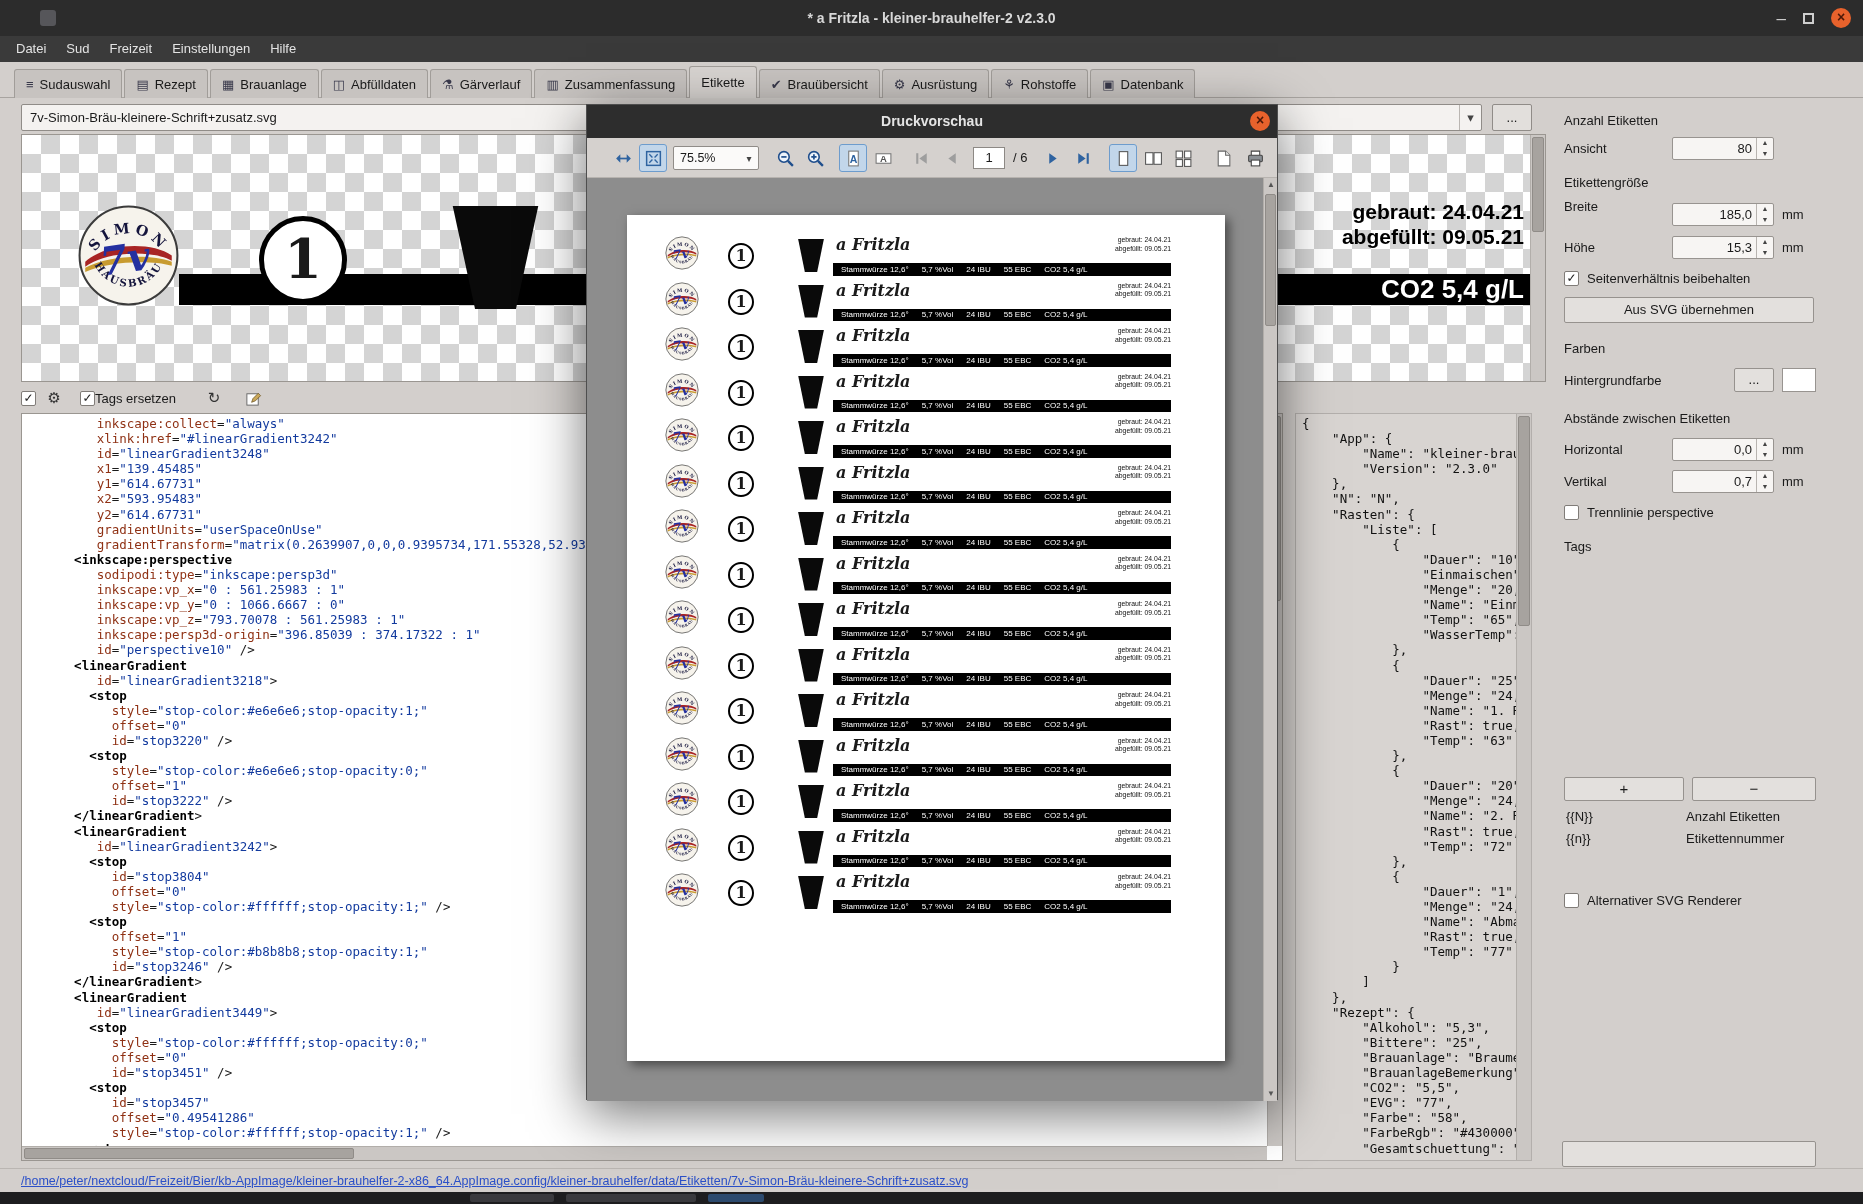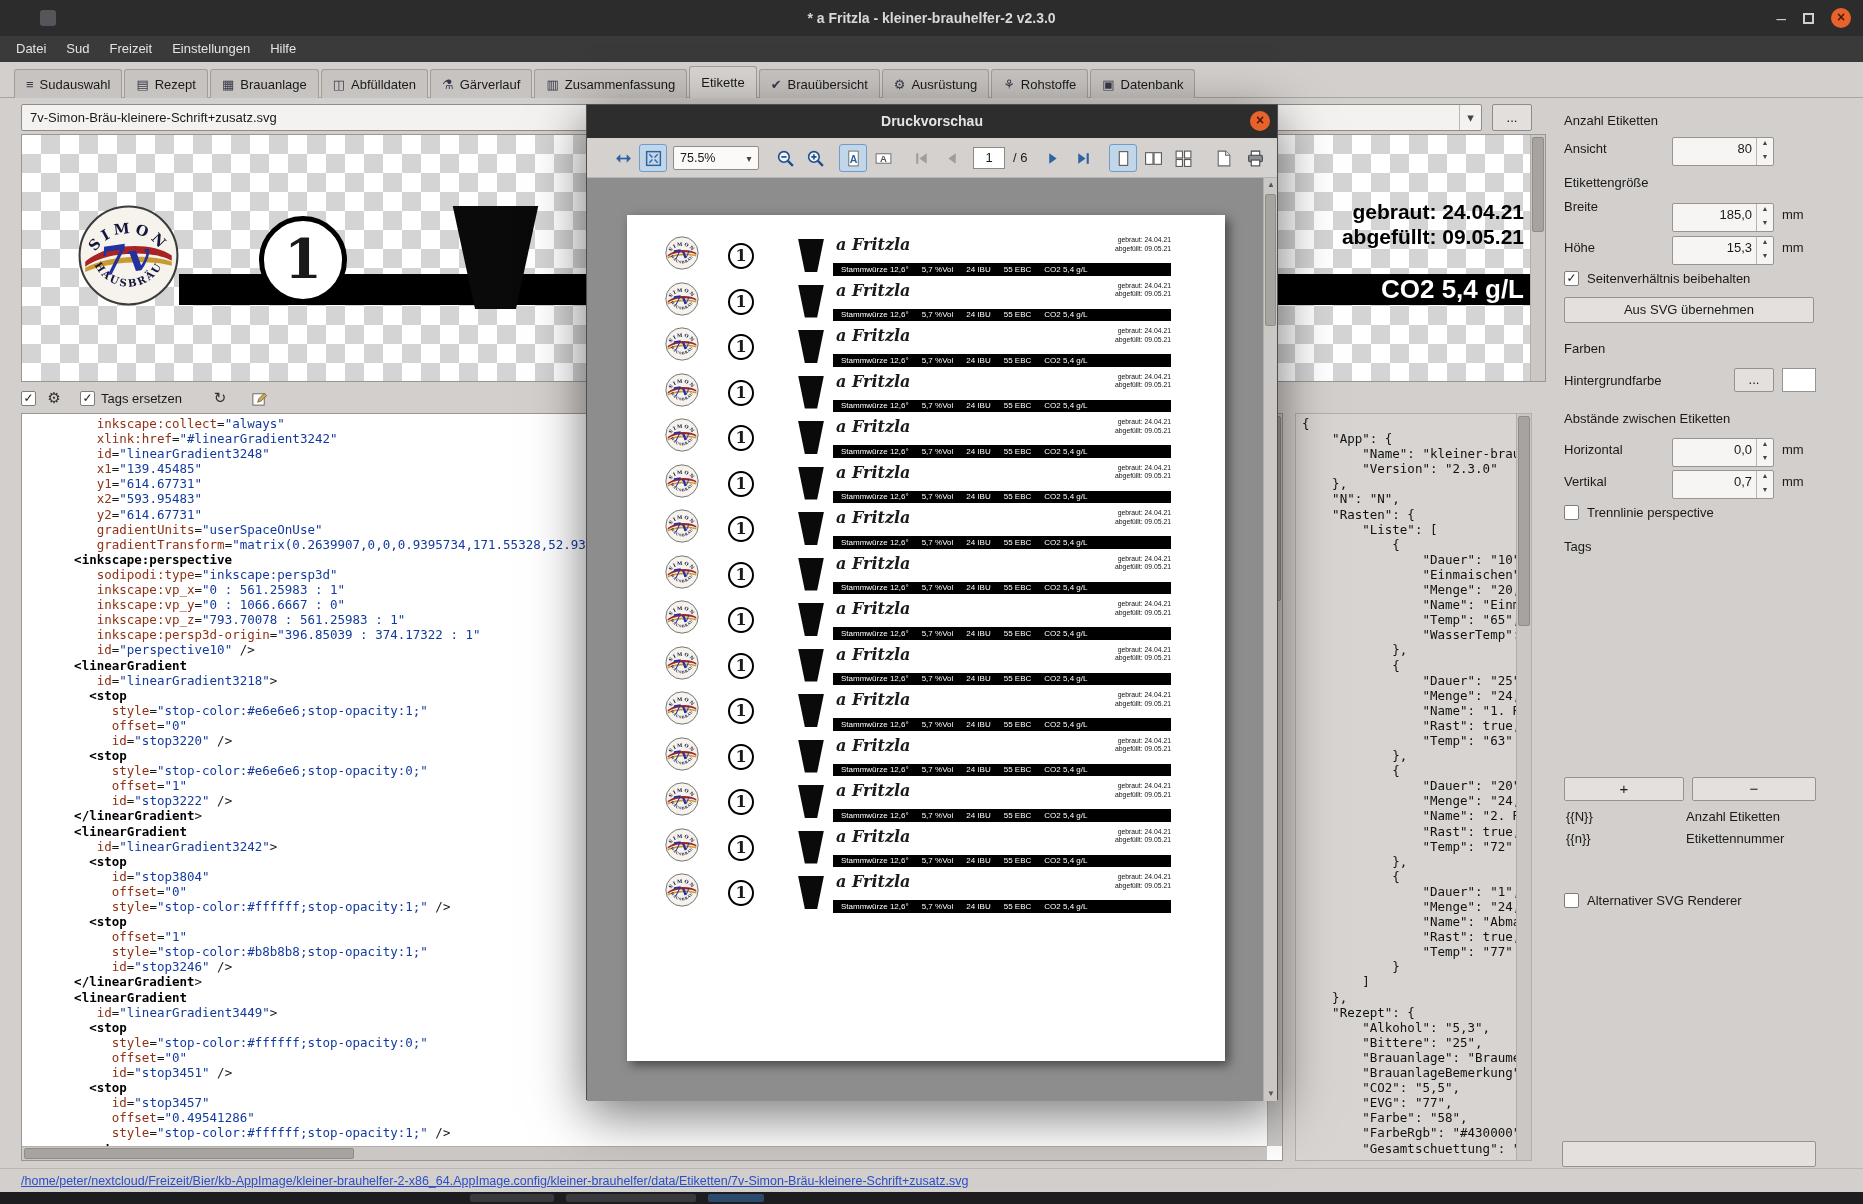--- a/index.html
+++ b/index.html
@@ -53,21 +53,21 @@
 #editor-code{position:absolute;left:0;top:2px;right:15px;bottom:14px;overflow:hidden;padding-left:22px;font:12.5px/15.1px "DejaVu Sans Mono",monospace}
 .cl{white-space:pre}
 .a{color:#8f3114}.v{color:#123a9e}.t{color:#000000;font-weight:bold}
 
 #jsonpanel{position:absolute;left:1295px;top:413px;width:237px;height:748px;background:#d8d4d1;border:1px solid #b3afac;overflow:hidden}
 #json-code{position:absolute;left:6px;top:2px;right:15px;bottom:0;overflow:hidden;white-space:pre;font:12.5px/15.1px "DejaVu Sans Mono",monospace;color:#111}
 
 #sidebar{position:absolute;left:1554px;top:101px;width:270px;height:1080px}
 .s-h{position:absolute;left:10px}
 .s-l{position:absolute;left:10px}
-.spin{position:absolute;left:118px;width:102px;height:29px;background:#f7f5f3;border:1px solid #989490;border-radius:2px;display:flex}
+.spin{position:absolute;left:118px;width:102px;height:23px;background:#f7f5f3;border:1px solid #989490;border-radius:2px;display:flex}
 .spin-val{flex:1;text-align:right;padding:3px 4px 0 0}
 .spin-btns{width:17px;border-left:1px solid #b8b4b0;display:flex;flex-direction:column}
 .spin-b{flex:1;font-size:7px;line-height:10px;text-align:center;color:#444}
 .unit{position:absolute;left:228px}
 .cbrow{position:absolute;left:10px;display:flex;align-items:center;gap:8px;white-space:nowrap}
 .btn{background:#e3e0dd;border:1px solid #96928e;border-radius:2px;text-align:center}
 .ttable{position:absolute;left:10px;top:462px;width:252px;height:206px;background:#fff;border:1px solid #989490}
 .thead{display:flex;height:22px}
 .th{flex:1;background:#d2cecb;border-right:1px solid #a8a4a0;border-bottom:1px solid #a8a4a0;text-align:center;line-height:21px;font-size:12.5px}
 .th:last-child{border-right:none}
@@ -198,21 +198,21 @@
   <div class="pv-co2">CO2 5,4 g/L</div>
   <div class="sbv" style="right:0;top:0;width:15px;height:100%">
     <div class="thumb" style="left:1px;right:1px;top:2px;height:95px"></div>
   </div>
 </div>
 
 <div id="tagsrow">
   <span class="cb">✓</span>
   <span class="mini-btn" style="margin-left:6px">⚙</span>
   <span class="cb" style="margin-left:14px">✓</span>
-  <span style="margin-left:6px">Tags ersetzen</span>
+  <span style="">Tags ersetzen</span>
   <span class="mini-btn" style="margin-left:26px">↻</span>
   <span class="mini-btn" style="margin-left:16px">
       <svg viewBox="0 0 18 18">
         <rect x="2" y="4" width="12" height="12" fill="#fff" stroke="#666"></rect>
         <path d="M7 13l1.5-4L14 3.5 16.5 6 11 11.5 7 13z" fill="#caa85a" stroke="#6b5420" stroke-width=".8"></path>
       </svg>
     </span>
 </div>
 
 <div id="editor">

